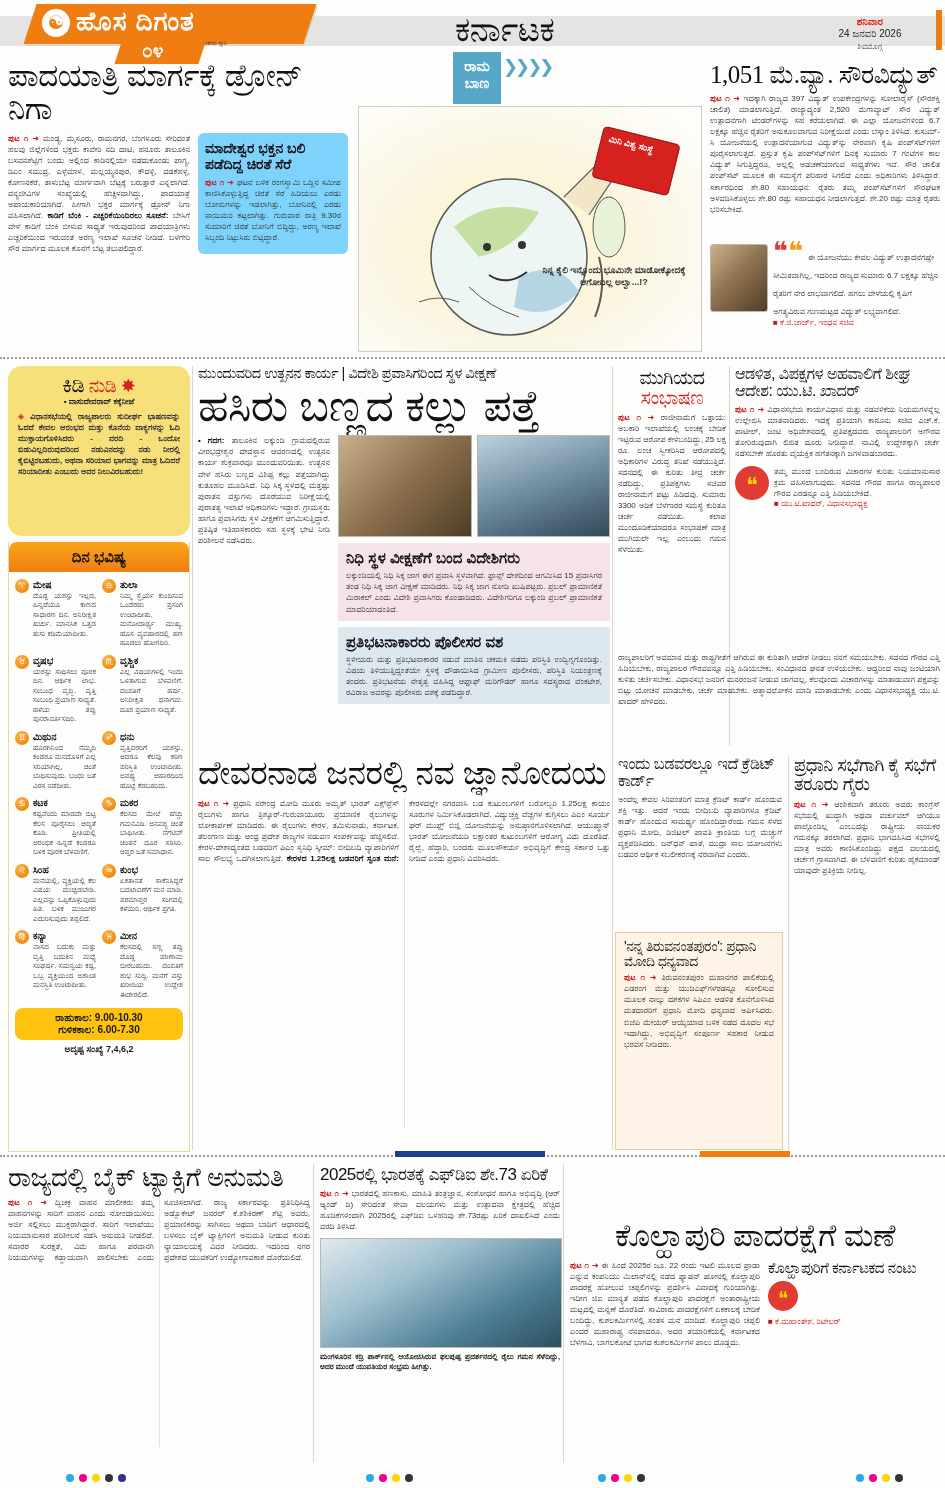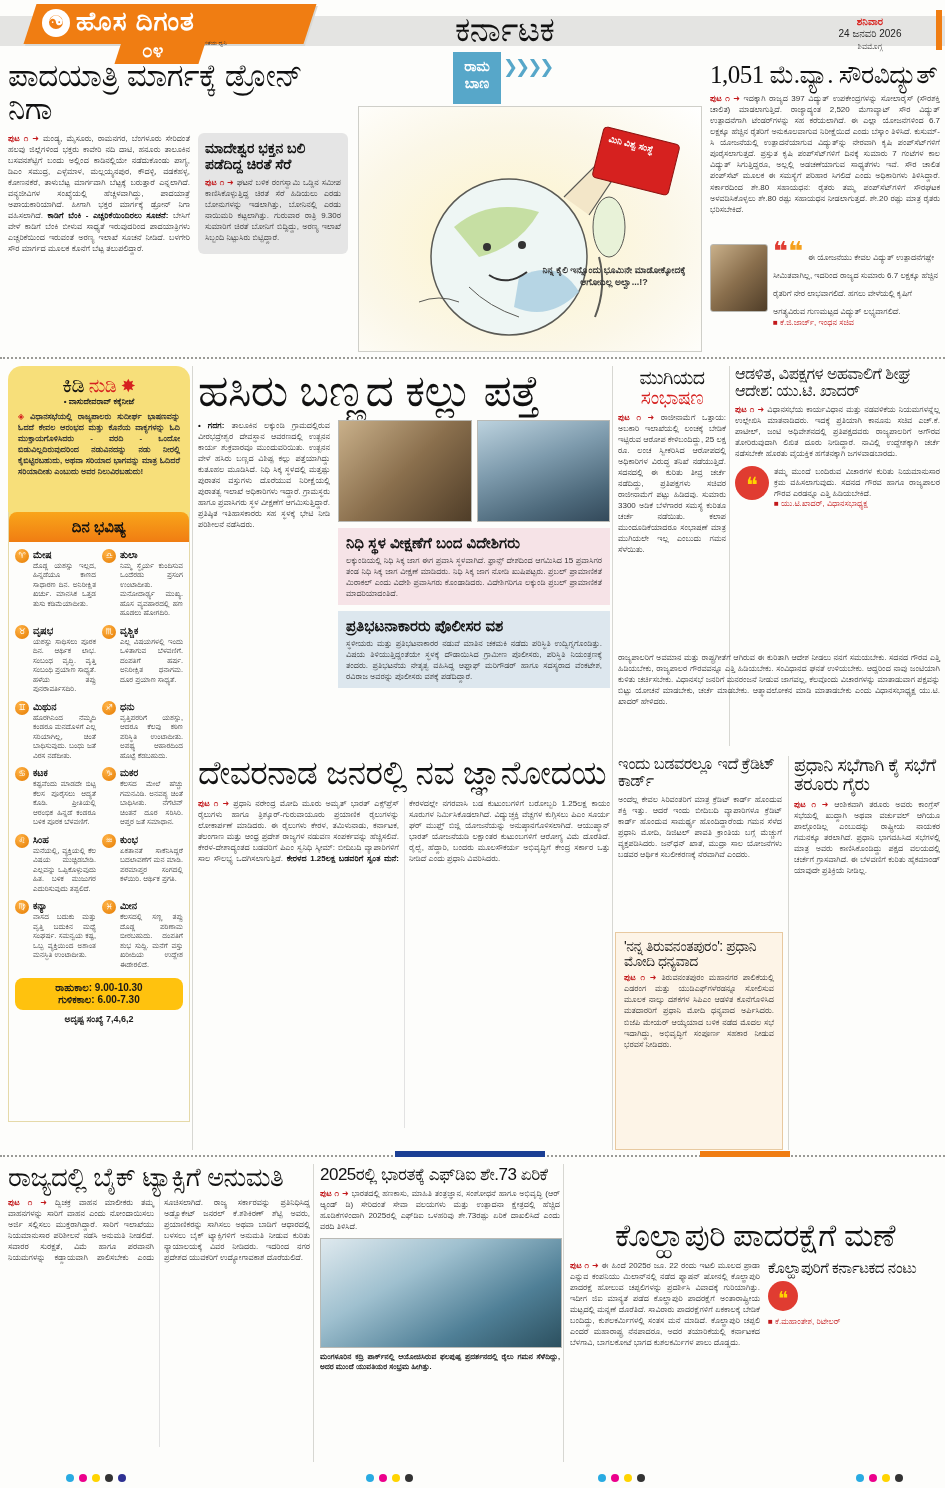--- a/index.html
+++ b/index.html
@@ -53,21 +53,21 @@
 
   <div class="blk" style="left:8px;top:60px;width:340px;height:296px;">
     <div class="hl" style="font-size:31px;">ಪಾದಯಾತ್ರಿ ಮಾರ್ಗಕ್ಕೆ ಡ್ರೋನ್ ನಿಗಾ</div>
     <div style="display:flex;gap:8px;margin-top:8px;">
       <div class="body-txt" style="width:190px;">
         <span class="jump">ಪುಟ ೧ ➜</span>
         <span>ಮಂಡ್ಯ, ಮೈಸೂರು, ರಾಮನಗರ, ಬೆಂಗಳೂರು ಸೇರಿದಂತೆ ಹಲವು ಜಿಲ್ಲೆಗಳಿಂದ ಭಕ್ತರು ಕಾವೇರಿ ನದಿ ದಾಟಿ, ಹನೂರು ತಾಲೂಕಿನ ಬಸವನಶೆಟ್ಟಿಗೆ ಬಂದು ಅಲ್ಲಿಂದ ಕಾಡಿನಲ್ಲಿಯೇ ನಡೆದುಕೊಂಡು ಪಾಗ್ಯ, ಡಿಎಂ ಸಮುದ್ರ, ಎಳ್ಳೆಮಾಳ, ಮಲ್ಲಯ್ಯನಪುರ, ಕೌದಳ್ಳಿ, ವಡಕೆಹಳ್ಳ, ಕೋಣನಕೆರೆ, ತಾಳುಬೆಟ್ಟ ಮಾರ್ಗವಾಗಿ ಬೆಟ್ಟಕ್ಕೆ ಬರುತ್ತಾರೆ ಎನ್ನಲಾಗಿದೆ. ವನ್ಯಜೀವಿಗಳ ಸಂಖ್ಯೆಯಲ್ಲಿ ಹೆಚ್ಚಳವಾಗಿದ್ದು, ಪಾದಯಾತ್ರೆ ಅಪಾಯಕಾರಿಯಾಗಿದೆ. ಹೀಗಾಗಿ ಭಕ್ತರ ಮಾರ್ಗಕ್ಕೆ ಡ್ರೋನ್ ನಿಗಾ ವಹಿಸಲಾಗಿದೆ. </span>
         <span class="bold-lead">ಕಾಡಿಗೆ ಬೆಂಕಿ - ಎಚ್ಚರಿಕೆಯಿಂದಿರಲು ಸೂಚನೆ: </span>
         <span>ಬೇಸಿಗೆ ವೇಳೆ ಕಾಡಿಗೆ ಬೆಂಕಿ ಬೀಳುವ ಸಾಧ್ಯತೆ ಇರುವುದರಿಂದ ಪಾದಯಾತ್ರಿಗಳು ಎಚ್ಚರಿಕೆಯಿಂದ ಇರುವಂತೆ ಅರಣ್ಯ ಇಲಾಖೆ ಸೂಚನೆ ನೀಡಿದೆ. ಬಳಗೇರಿ ಸೌರ ಮಾರ್ಗದ ಮೂಲಕ ಕೊನೆಗೆ ಬೆಟ್ಟ ತಲುಪಲಿದ್ದಾರೆ.</span>
       </div>
-      <div style="width:142px;background:#e5e5e5;border-radius:6px;padding:7px;">
+      <div style="width:142px;background:#7dd3fc;border-radius:6px;padding:7px;">
         <div class="boxed-title" style="font-size:14px;line-height:1.15;">ಮಾದೇಶ್ವರ ಭಕ್ತನ ಬಲಿ ಪಡೆದಿದ್ದ ಚಿರತೆ ಸೆರೆ</div>
         <div class="body-txt" style="margin-top:5px;">
           <span class="jump">ಪುಟ ೧ ➜</span>
           <span>ಘಟನೆ ಬಳಿಕ ರಂಗಸ್ವಾಮಿ ಒಡ್ಡಿನ ಸಮೀಪ ಕಾಣಿಸಿಕೊಳ್ಳುತ್ತಿದ್ದ ಚಿರತೆ ಸೆರೆ ಹಿಡಿಯಲು ಎರಡು ಬೋನುಗಳನ್ನು ಇಡಲಾಗಿತ್ತು, ಬೋನಿನಲ್ಲಿ ಎರಡು ನಾಯಿಮರಿ ಕಟ್ಟಲಾಗಿತ್ತು. ಗುರುವಾರ ರಾತ್ರಿ 9.30ರ ಸುಮಾರಿಗೆ ಚಿರತೆ ಬೋನಿಗೆ ಬಿದ್ದಿದ್ದು, ಅರಣ್ಯ ಇಲಾಖೆ ಸಿಬ್ಬಂದಿ ನಿಟ್ಟುಸಿರು ಬಿಟ್ಟಿದ್ದಾರೆ.</span>
         </div>
       </div>
     </div>
   </div>
 
   <div class="blk" style="left:453px;top:52px;width:48px;height:52px;background:#57a7c9;color:#fff;font-weight:bold;font-size:14px;line-height:1.2;text-align:center;padding-top:6px;">
@@ -116,21 +116,21 @@
       <span class="hl" style="font-size:21px;">ಕಿಡಿ</span>
       <span class="hl" style="font-size:19px;color:#d6211f;">ನುಡಿ</span>
       <span style="color:#d6211f;font-size:18px;">✸</span>
     </div>
     <div style="font-size:8px;font-weight:bold;text-align:center;color:#222;">• <span>ವಾಸುದೇವರಾವ್ ಕಕ್ಕೆನೀಜೆ</span></div>
     <div class="body-txt" style="margin-top:4px;font-weight:bold;">
       <span style="color:#d6211f;">◈ </span><span>ವಿಧಾನಸಭೆಯಲ್ಲಿ ರಾಜ್ಯಪಾಲರು ಸುದೀರ್ಘ ಭಾಷಣವನ್ನು ಓದದೆ ಕೇವಲ ಆರಂಭದ ಮತ್ತು ಕೊನೆಯ ವಾಕ್ಯಗಳನ್ನು ಓದಿ ಮುಕ್ತಾಯಗೊಳಿಸಿದರು - ವರದಿ - ಒಂದೋ ಬಿಡುವಿಲ್ಲದಿರುವುದರಿಂದ ನಡುವಿನದನ್ನು ನಡು ನೀರಲ್ಲಿ ಕೈಬಿಟ್ಟಿರಬಹುದು, ಅಥವಾ ಸರಿಯಾದ ಭಾಗವನ್ನು ಮಾತ್ರ ಓದಿದರೆ ಸರಿಯಾದೀತು ಎಂಬುದು ಅವರ ನಿಲುವಿರಬಹುದು!</span>
     </div>
   </div>
 
-  <div class="blk" style="left:8px;top:512px;width:182px;height:610px;border:1px solid #e5d9a8;border-top:none;">
+  <div class="blk" style="left:8px;top:542px;width:182px;height:610px;border:1px solid #e5d9a8;border-top:none;">
     <div style="height:30px;background:linear-gradient(#f9a51a,#f07d12);border-radius:8px 8px 0 0;text-align:center;font-weight:bold;font-size:15px;line-height:30px;color:#111;">
       <span>ದಿನ ಭವಿಷ್ಯ</span>
     </div>
     <div style="display:grid;grid-template-columns:1fr 1fr;gap:0 6px;padding:7px 6px 0 6px;">
       <div class="sign-cell">
           <div class="sign-ico">♈</div>
           <div>
             <div class="sign-name">ಮೇಷ</div>
             <div class="sign-txt">ದೊಡ್ಡ ಯಶಸ್ಸು ಇಲ್ಲದ, ಹಿನ್ನಡೆಯೂ ಕಾಣದ ಸಾಧಾರಣ ದಿನ. ಅನಿರೀಕ್ಷಿತ ಖರ್ಚು. ಮಾನಸಿಕ ಒತ್ತಡ ತುಸು ಕಡಿಮೆಯಾದೀತು.</div>
           </div>
@@ -215,20 +215,23 @@
     </div>
     <div style="margin:2px 6px 0 6px;background:#ffc20e;border-radius:8px;text-align:center;font-weight:bold;font-size:10px;padding:4px 2px;">
       <div>ರಾಹುಕಾಲ: 9.00-10.30</div>
       <div>ಗುಳಿಕಕಾಲ: 6.00-7.30</div>
     </div>
     <div style="text-align:center;font-weight:bold;font-size:9px;margin-top:4px;">ಅದೃಷ್ಟ ಸಂಖ್ಯೆ 7,4,6,2</div>
   </div>
 
   <div class="vrule" style="left:192px;top:366px;height:784px;"></div>
   <div class="blk" style="left:198px;top:366px;width:412px;height:384px;">
+    <div class="hl" style="font-size:14.5px;">
+      <span>ಮುಂದುವರಿದ ಉತ್ಖನನ ಕಾರ್ಯ | ವಿದೇಶಿ ಪ್ರವಾಸಿಗರಿಂದ ಸ್ಥಳ ವೀಕ್ಷಣೆ</span>
+    </div>
     <div class="hl" style="font-size:44px;margin-top:2px;">ಹಸಿರು ಬಣ್ಣದ ಕಲ್ಲು ಪತ್ತೆ</div>
     <div style="display:flex;gap:8px;margin-top:6px;">
       <div class="body-txt" style="width:132px;">
         <span class="bold-lead">• ಗದಗ: </span><span>ತಾಲೂಕಿನ ಲಕ್ಕುಂಡಿ ಗ್ರಾಮದಲ್ಲಿರುವ ವೀರಭದ್ರೇಶ್ವರ ದೇವಸ್ಥಾನ ಆವರಣದಲ್ಲಿ ಉತ್ಖನನ ಕಾರ್ಯ ಶುಕ್ರವಾರವೂ ಮುಂದುವರಿಯಿತು. ಉತ್ಖನನ ವೇಳೆ ಹಸಿರು ಬಣ್ಣದ ವಿಶಿಷ್ಟ ಕಲ್ಲು ಪತ್ತೆಯಾಗಿದ್ದು ಕುತೂಹಲ ಮೂಡಿಸಿದೆ. ನಿಧಿ ಸಿಕ್ಕ ಸ್ಥಳದಲ್ಲಿ ಮತ್ತಷ್ಟು ಪುರಾತನ ವಸ್ತುಗಳು ದೊರೆಯುವ ನಿರೀಕ್ಷೆಯಲ್ಲಿ ಪುರಾತತ್ವ ಇಲಾಖೆ ಅಧಿಕಾರಿಗಳು ಇದ್ದಾರೆ. ಗ್ರಾಮಸ್ಥರು ಹಾಗೂ ಪ್ರವಾಸಿಗರು ಸ್ಥಳ ವೀಕ್ಷಣೆಗೆ ಆಗಮಿಸುತ್ತಿದ್ದಾರೆ. ಪ್ರತಿಷ್ಠಿತ ಇತಿಹಾಸಕಾರರು ಸಹ ಸ್ಥಳಕ್ಕೆ ಭೇಟಿ ನೀಡಿ ಪರಿಶೀಲನೆ ನಡೆಸಿದರು.</span>
       </div>
       <div style="width:272px;">
         <div style="display:flex;gap:5px;">
           <div class="photo warm" style="width:133px;height:100px;"></div>
           <div class="photo site" style="width:133px;height:100px;"></div>
         </div>

